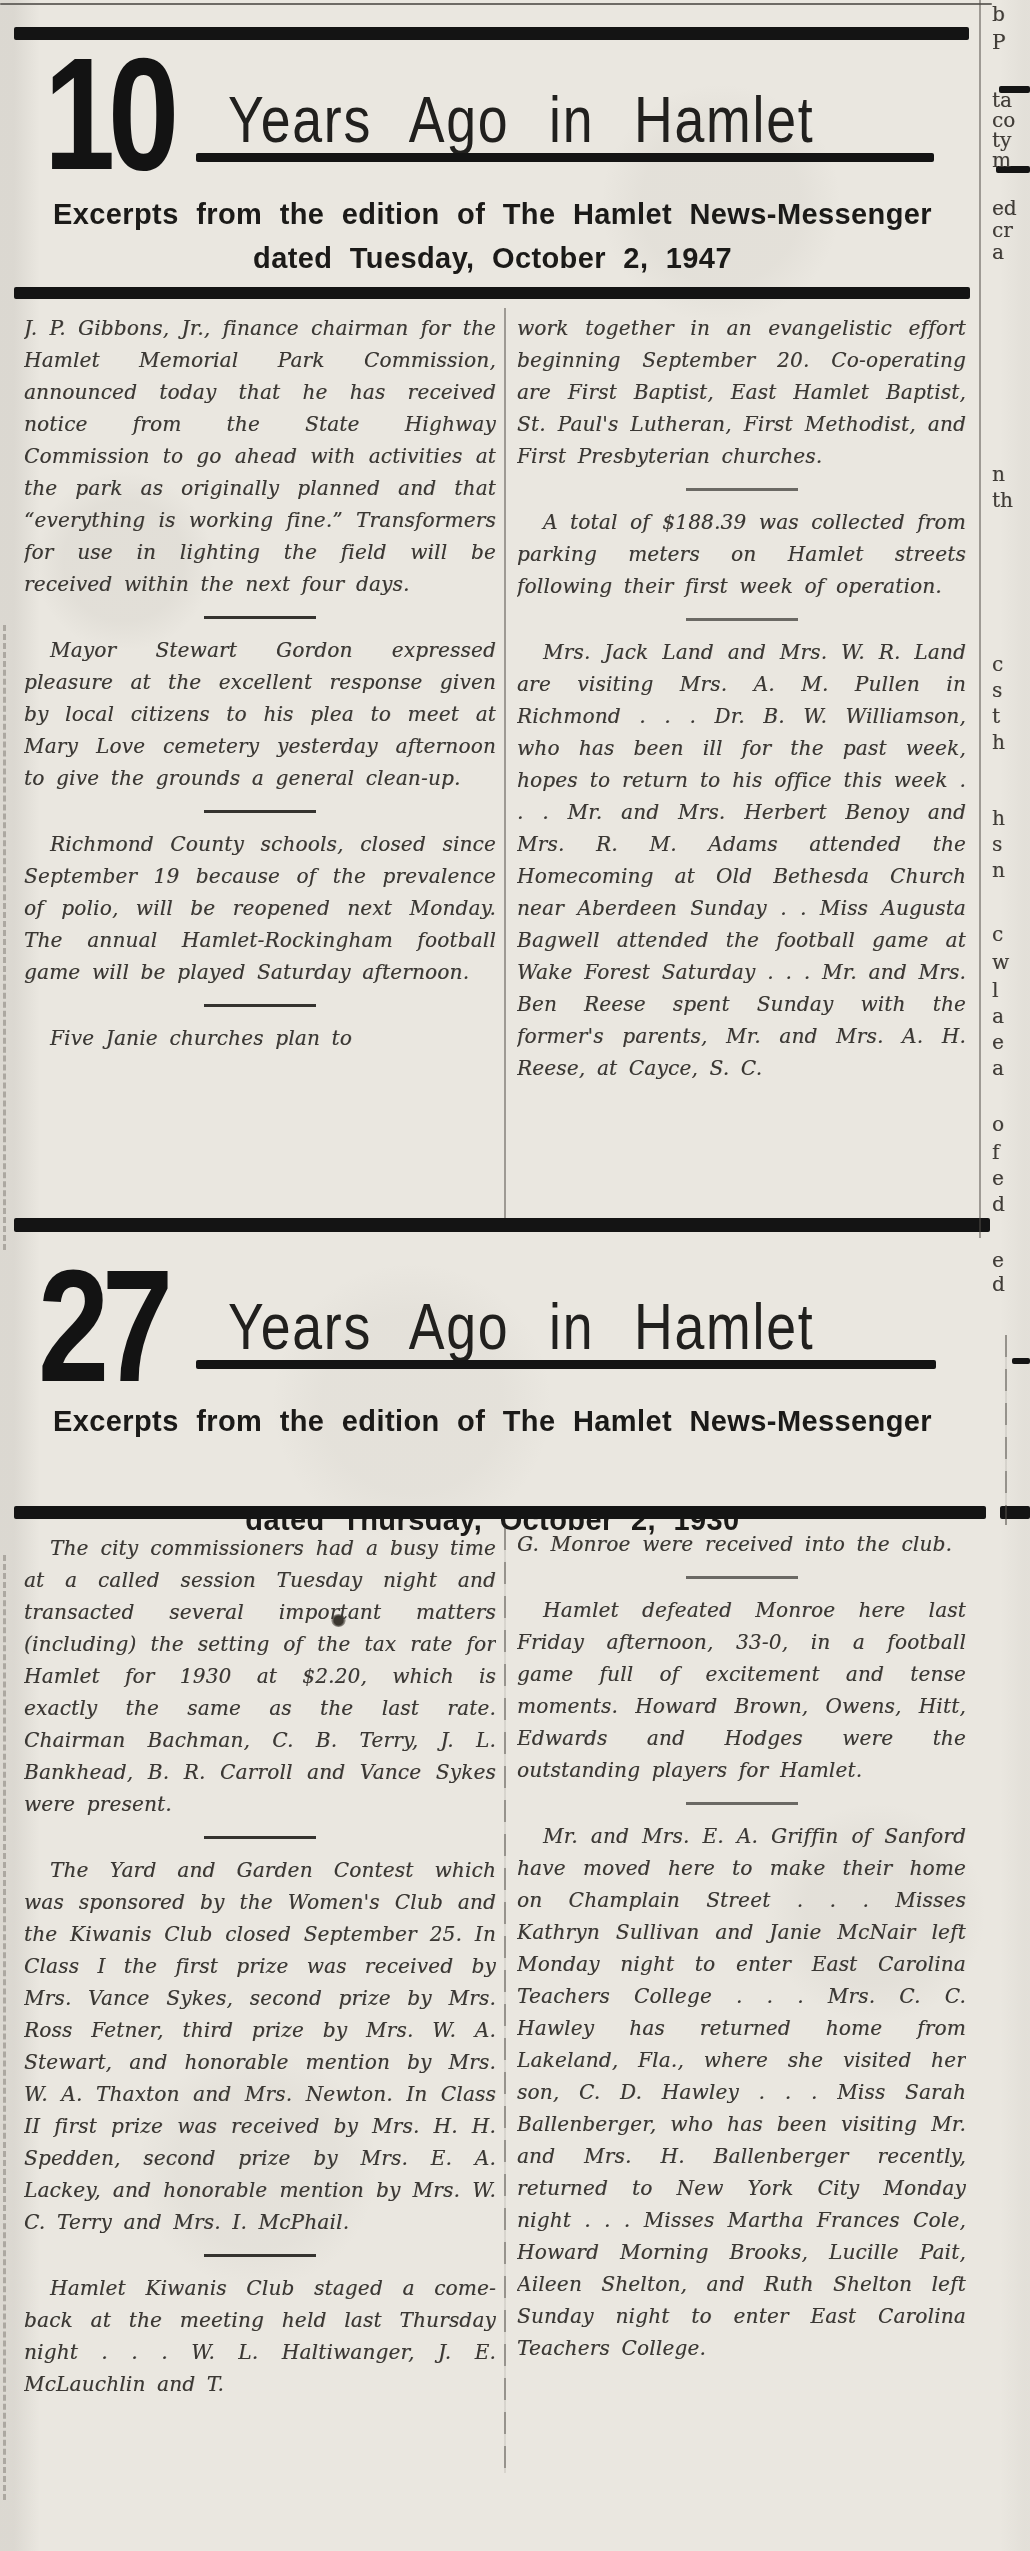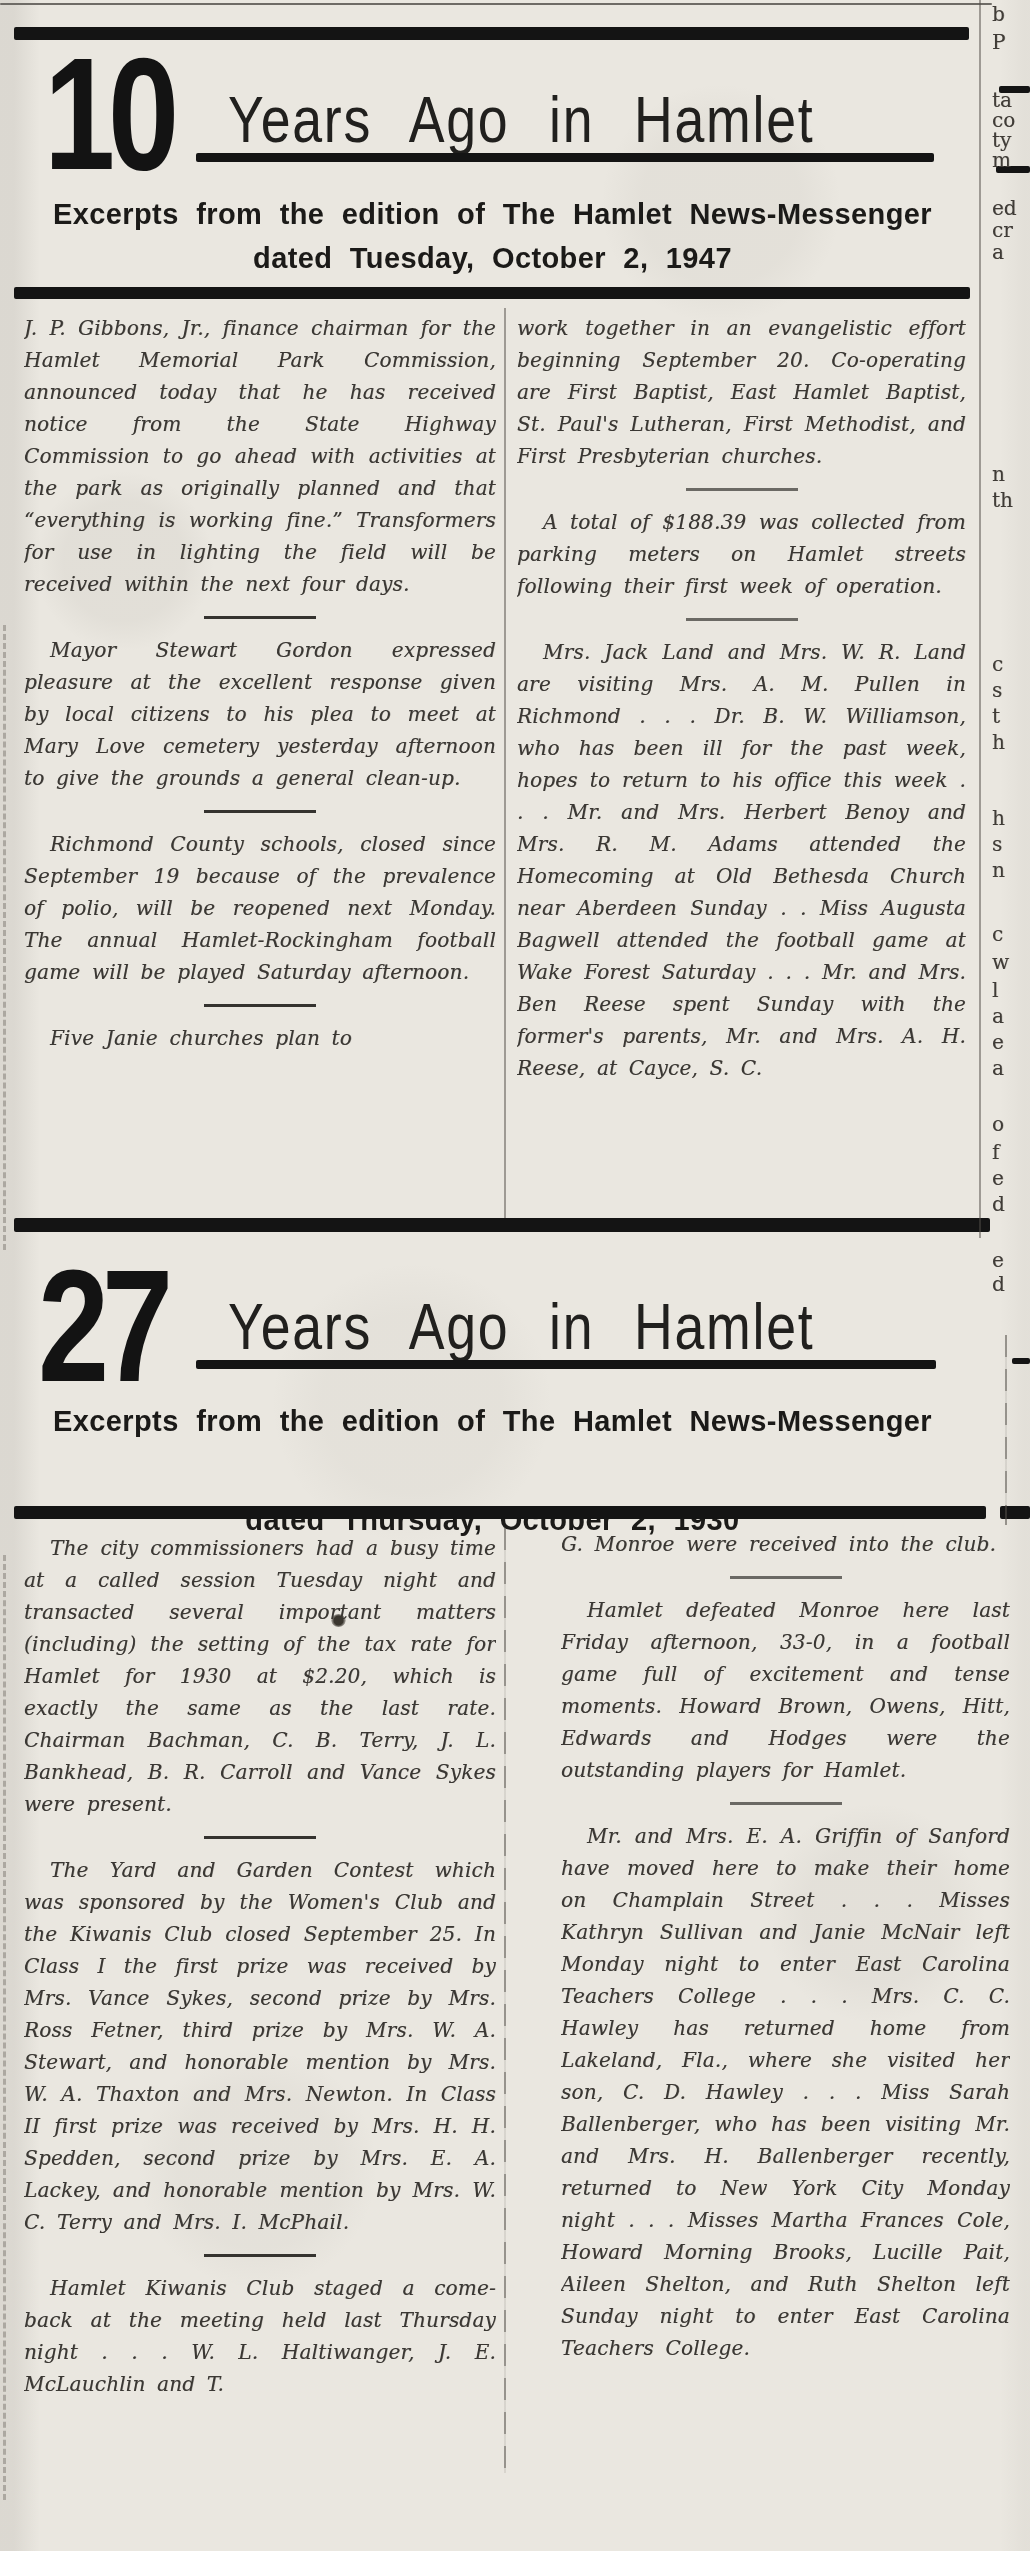--- a/index.html
+++ b/index.html
@@ -106,21 +106,21 @@
   <div class="rule" style="top:1506px;left:1000px;width:30px;height:13px;"></div>
 
   <div class="bodycol" style="left:24px;top:1532px;width:472px;height:970px;">
     <p>The city commissioners had a busy time at a called session Tuesday night and transacted several important matters (including) the setting of the tax rate for Hamlet for 1930 at $2.20, which is exactly the same as the last rate. Chairman Bachman, C. B. Terry, J. L. Bankhead, B. R. Carroll and Vance Sykes were present.</p>
     <div class="pdivider"></div>
     <p>The Yard and Garden Contest which was sponsored by the Women's Club and the Kiwanis Club closed September 25. In Class I the first prize was received by Mrs. Vance Sykes, second prize by Mrs. Ross Fetner, third prize by Mrs. W. A. Stewart, and honorable mention by Mrs. W. A. Thaxton and Mrs. Newton. In Class II first prize was received by Mrs. H. H. Spedden, second prize by Mrs. E. A. Lackey, and honorable mention by Mrs. W. C. Terry and Mrs. I. McPhail.</p>
     <div class="pdivider"></div>
     <p>Hamlet Kiwanis Club staged a come-back at the meeting held last Thursday night . . . W. L. Haltiwanger, J. E. McLauchlin and T.</p>
   </div>
   <div class="vrule dashy" style="left:504px;top:1528px;height:945px;"></div>
-  <div class="bodycol" style="left:517px;top:1528px;width:449px;height:995px;margin-left:44px;">
+  <div class="bodycol" style="left:517px;top:1528px;width:449px;height:995px;">
     <p class="noindent">G. Monroe were received into the club.</p>
     <div class="pdivider faded"></div>
     <p>Hamlet defeated Monroe here last Friday afternoon, 33-0, in a football game full of excitement and tense moments. Howard Brown, Owens, Hitt, Edwards and Hodges were the outstanding players for Hamlet.</p>
     <div class="pdivider faded"></div>
     <p>Mr. and Mrs. E. A. Griffin of Sanford have moved here to make their home on Champlain Street . . . Misses Kathryn Sullivan and Janie McNair left Monday night to enter East Carolina Teachers College . . . Mrs. C. C. Hawley has returned home from Lakeland, Fla., where she visited her son, C. D. Hawley . . . Miss Sarah Ballenberger, who has been visiting Mr. and Mrs. H. Ballenberger recently, returned to New York City Monday night . . . Misses Martha Frances Cole, Howard Morning Brooks, Lucille Pait, Aileen Shelton, and Ruth Shelton left Sunday night to enter East Carolina Teachers College.</p>
   </div>
 
   <div class="vrule" style="left:979px;top:0;height:1238px;"></div>
   <div class="vrule dashy" style="left:1005px;top:1335px;height:190px;"></div>
   <div class="leftdash" style="top:625px;height:625px;"></div>

